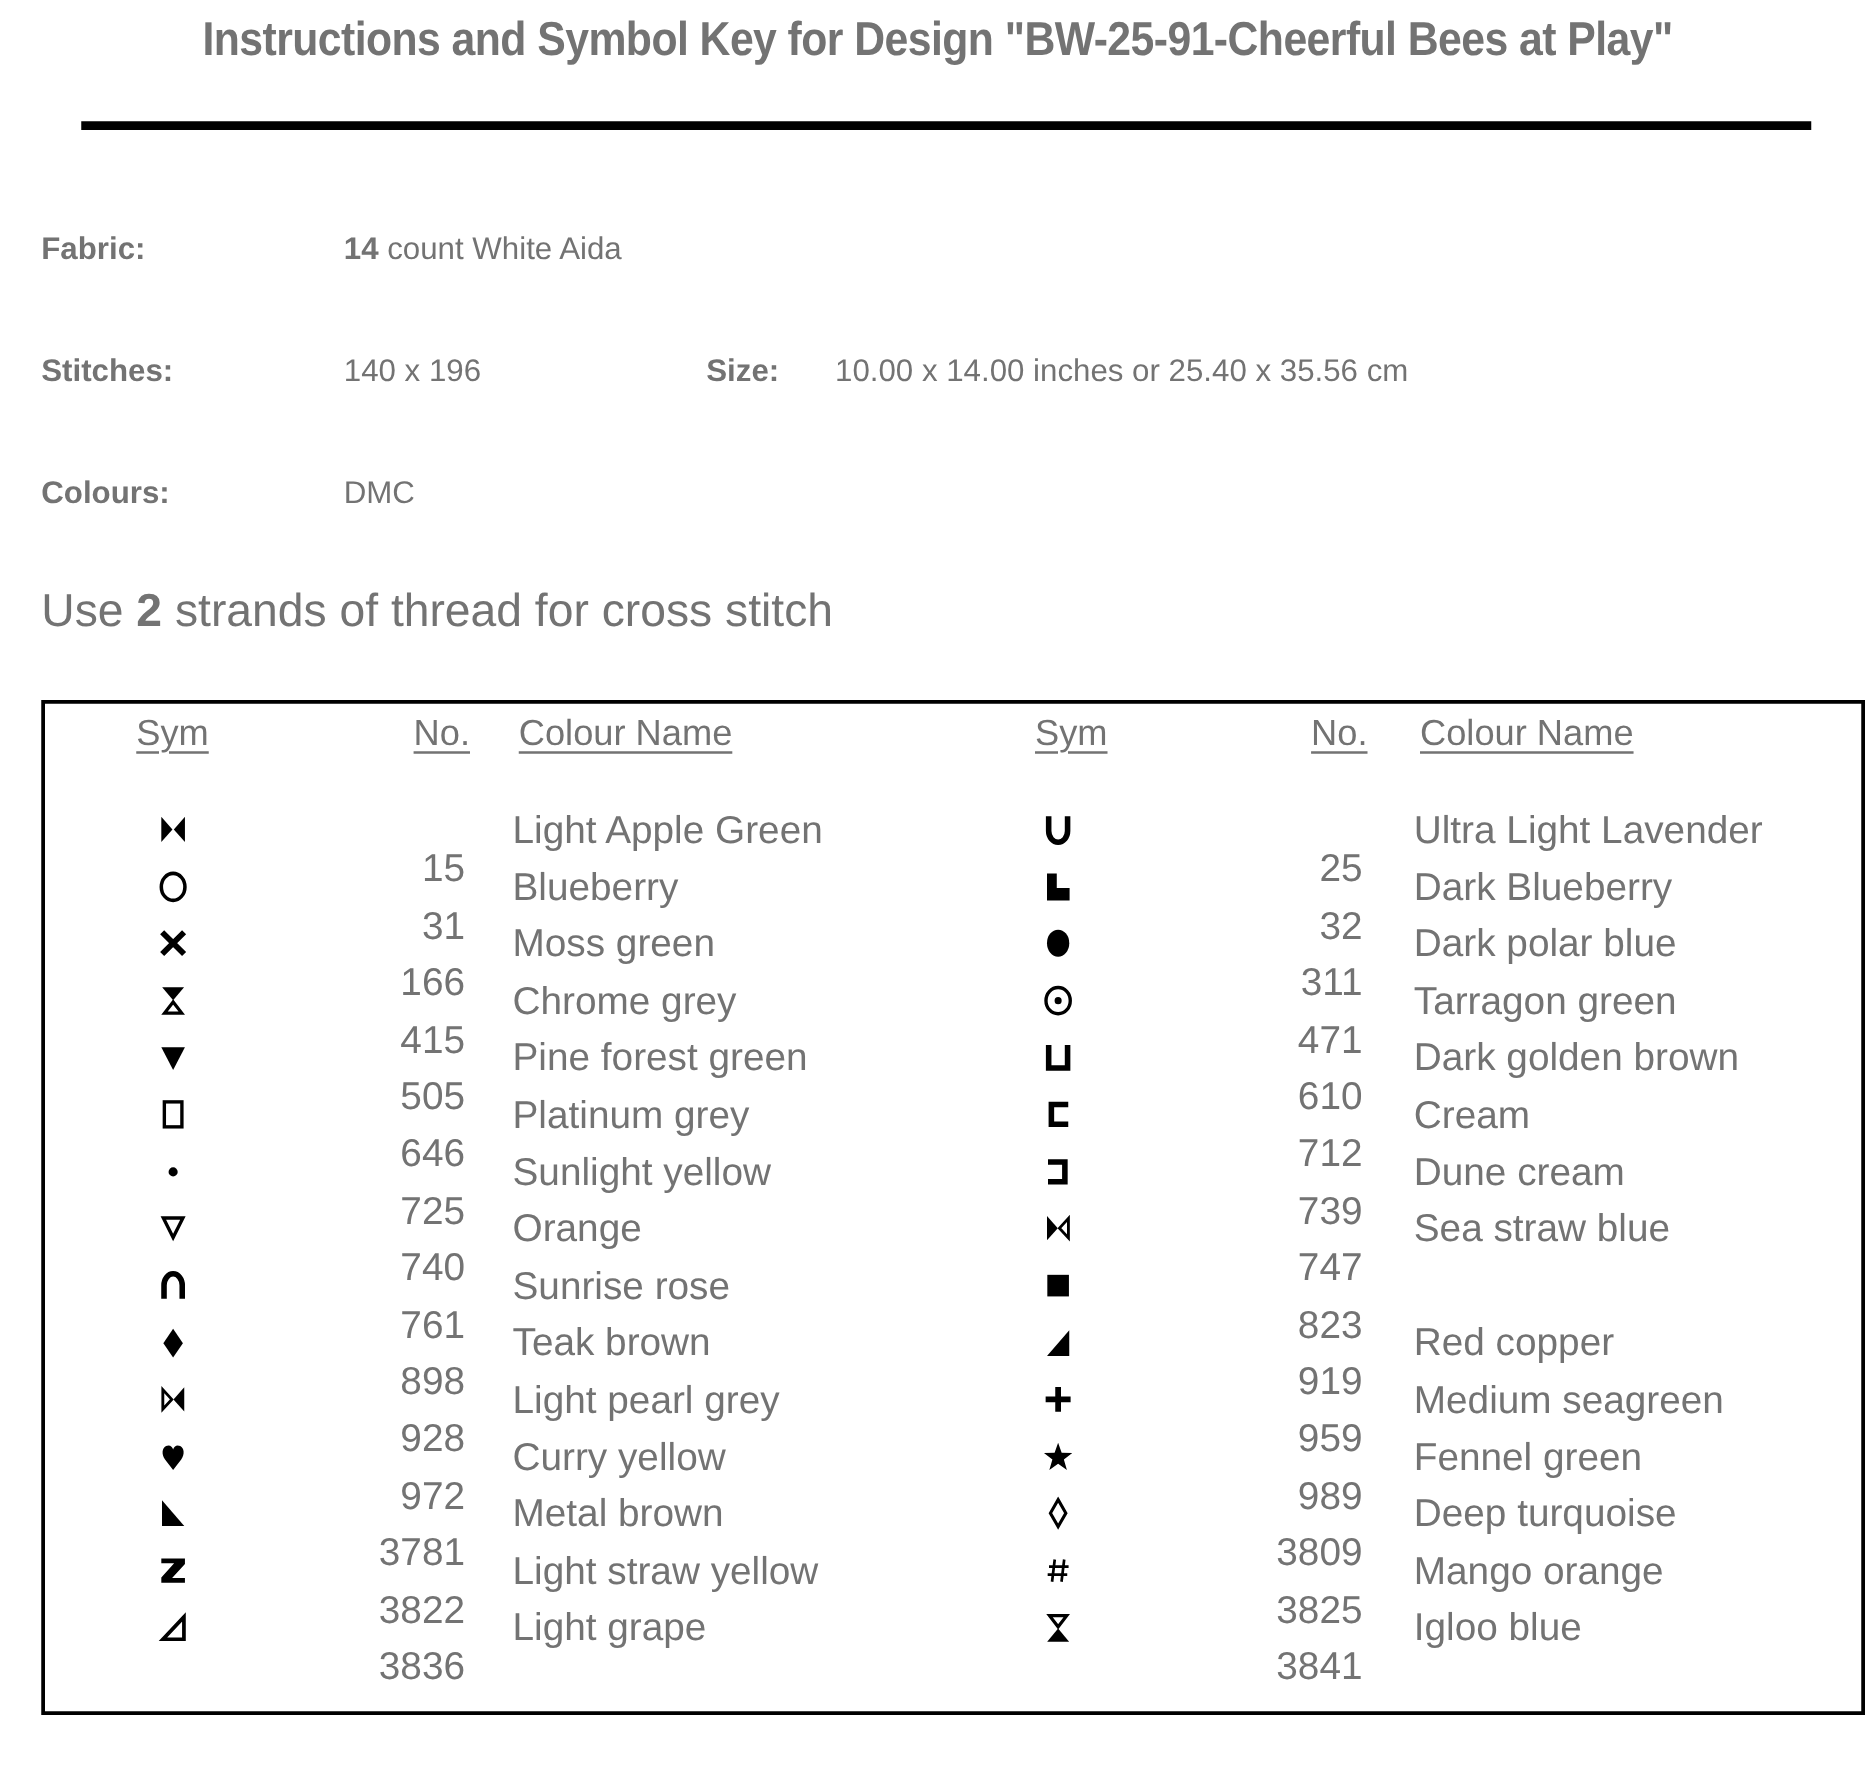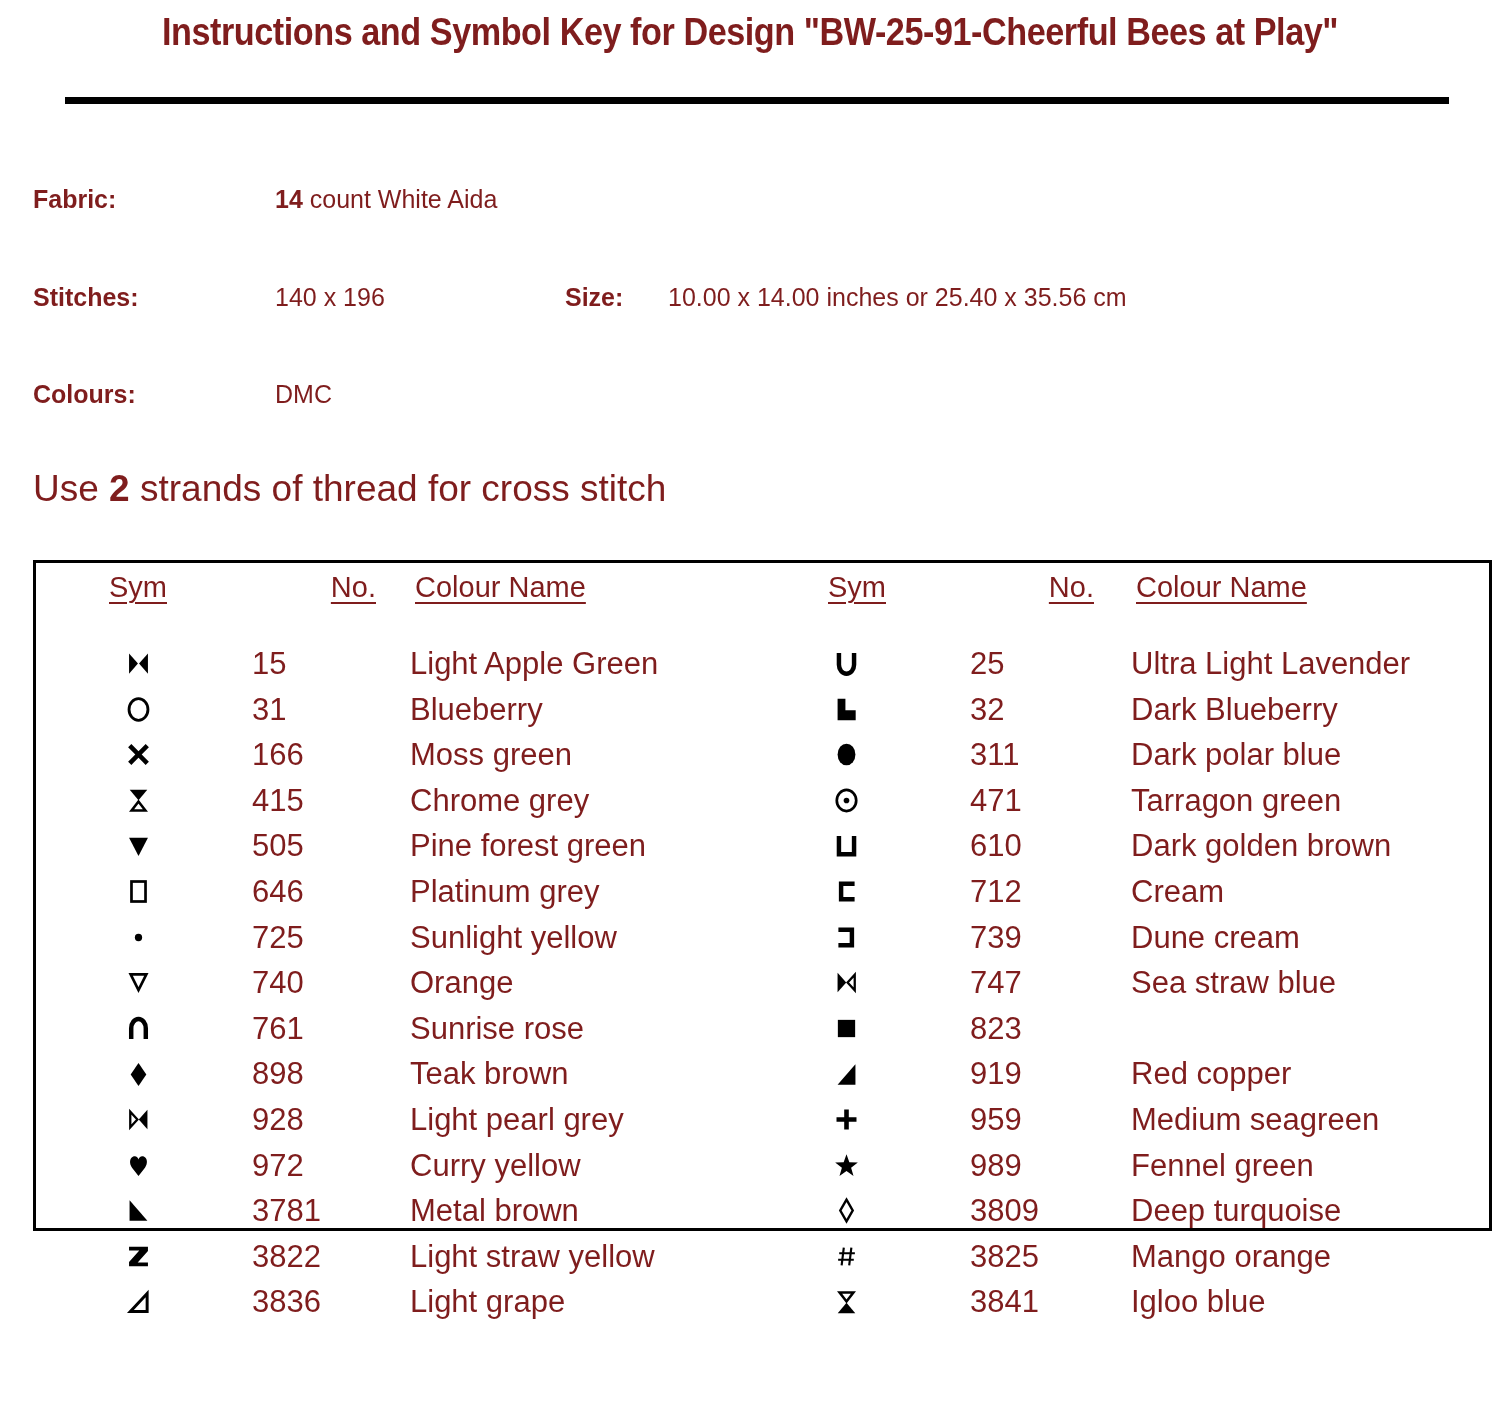--- a/index.html
+++ b/index.html
@@ -1,56 +1,56 @@
 <!DOCTYPE html>
 <html><head>
 <meta charset="utf-8">
 <style>
   html,body{margin:0;padding:0;background:#ffffff;}
   .page{
     position:relative;width:1500px;height:1425px;background:#ffffff;
-    font-family:"Liberation Sans","DejaVu Sans",sans-serif;color:#7f1d1d;
+    font-family:"Liberation Sans","DejaVu Sans",sans-serif;color:#737373;
     overflow:hidden;
   }
   .title{
     position:absolute;top:8px;left:0;right:0;margin:0;
     font-size:38px;font-weight:bold;text-align:center;line-height:48px;
     letter-spacing:-0.5px;transform:scaleX(0.9);transform-origin:50% 50%;
     white-space:nowrap;
   }
   .rule{position:absolute;top:97px;left:65px;width:1384px;height:7px;background:#000;}
   .info-line{position:absolute;left:0;right:0;height:36px;font-size:25px;line-height:36px;}
   .info-label{position:absolute;left:33px;font-weight:bold;}
   .info-value{position:absolute;left:275px;}
   .size-label{position:absolute;left:565px;font-weight:bold;}
   .size-value{position:absolute;left:668px;}
   .strands-line{position:absolute;left:33px;top:471px;font-size:37px;line-height:36px;}
   .strands-line b{font-weight:bold;}
 
   .key-table{
-    position:absolute;top:560px;left:33px;width:1459px;height:671px;
+    position:absolute;top:560px;left:33px;width:1459px;height:812px;
     border:3px solid #000;box-sizing:border-box;background:#fff;
   }
   .thead{position:absolute;top:8px;left:0;right:0;height:40px;font-size:29px;}
   .th{
     position:absolute;text-decoration:underline;
     text-decoration-thickness:2px;text-underline-offset:5px;white-space:nowrap;
   }
   .th-sym-left{left:61px;width:82px;text-align:center;}
   .th-no-left{left:220px;width:120px;text-align:right;}
   .th-name-left{left:379px;}
   .th-sym-right{left:780px;width:82px;text-align:center;}
   .th-no-right{left:938px;width:120px;text-align:right;}
   .th-name-right{left:1100px;}
 
   .rows{position:absolute;top:78px;left:0;right:0;}
   .key-row{position:relative;height:45.6px;font-size:31px;}
   .cell{position:absolute;top:0;height:100%;white-space:nowrap;}
   .sym{display:flex;align-items:center;justify-content:center;}
-  .num{line-height:45.6px;}
+  .num{text-align:right;line-height:45.6px;margin-top:31px;}
   .name{line-height:45.6px;}
   .rows-left .sym{left:61px;width:82px;}
   .rows-left .num{left:216px;width:120px;}
   .rows-left .name{left:374px;}
   .rows-right .sym{left:769px;width:82px;}
   .rows-right .num{left:934px;width:120px;}
   .rows-right .name{left:1095px;}
   .sym svg{fill:#000;}
 </style>
 </head>

